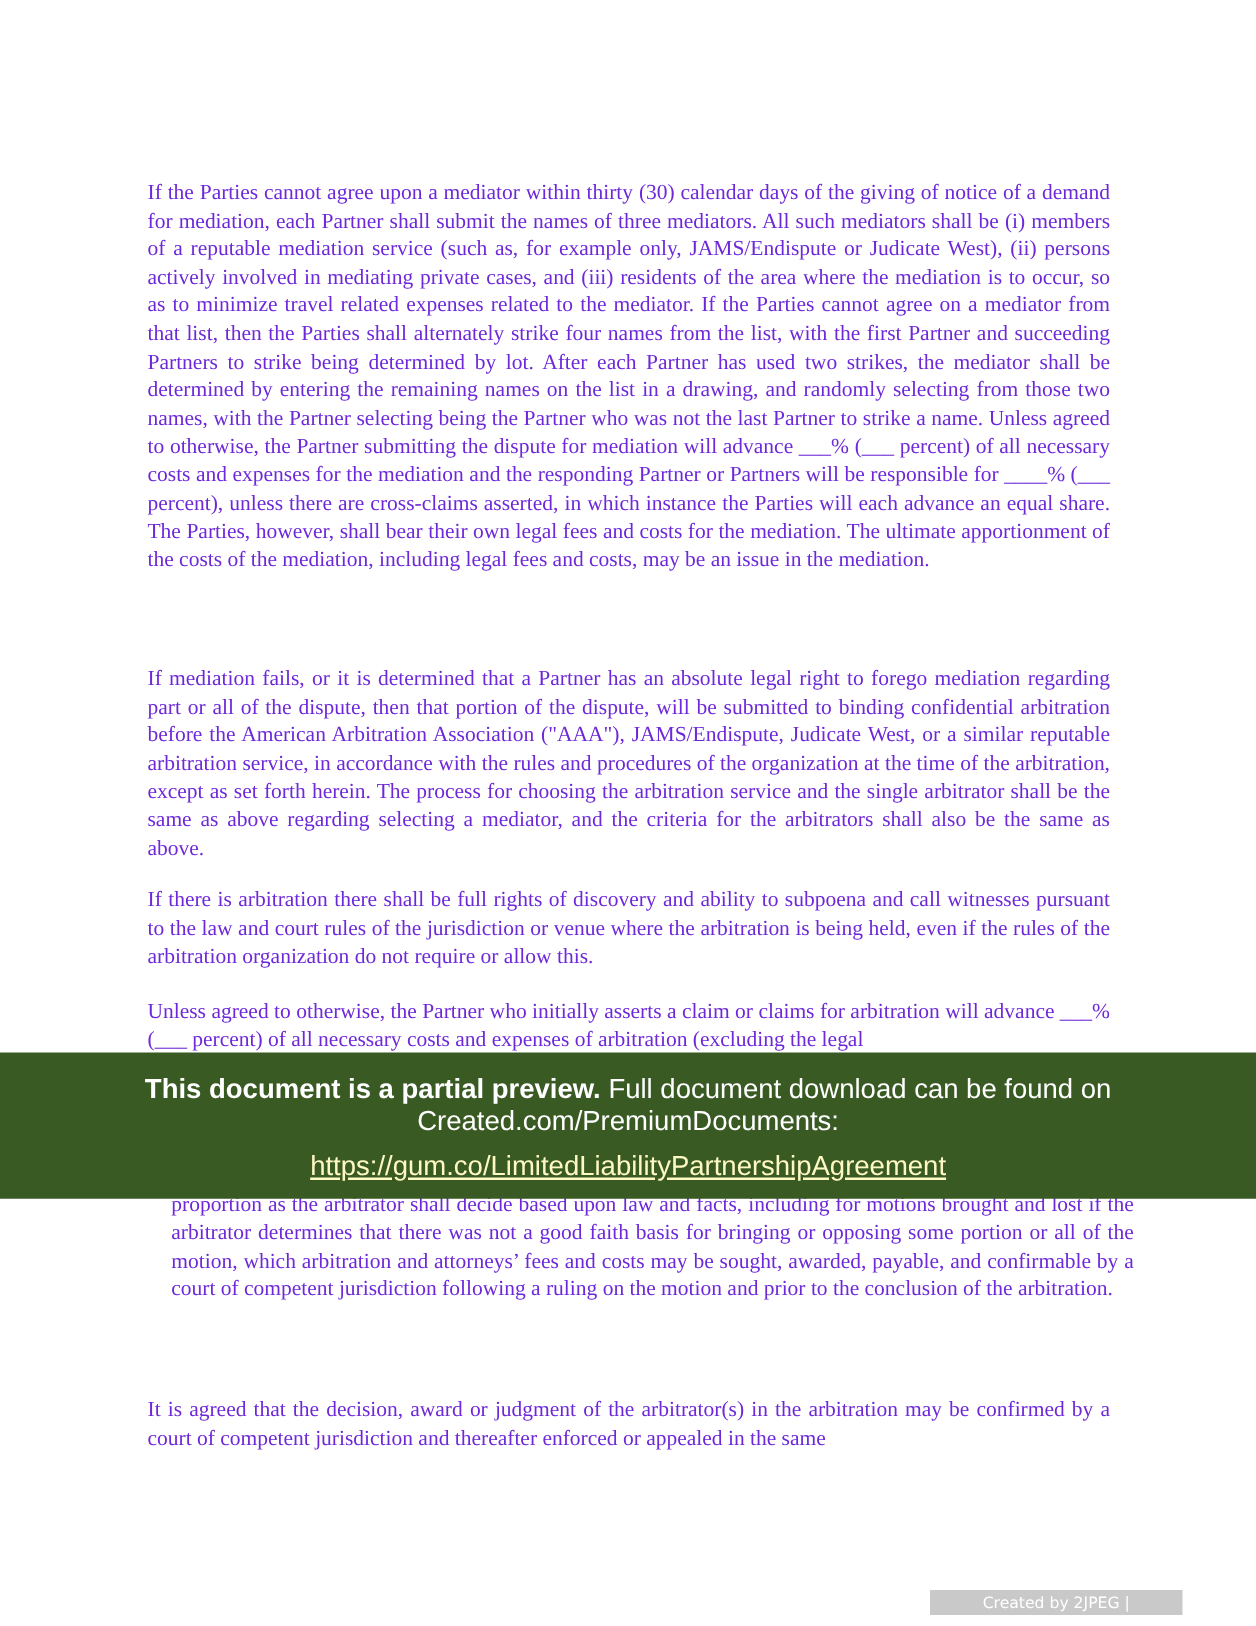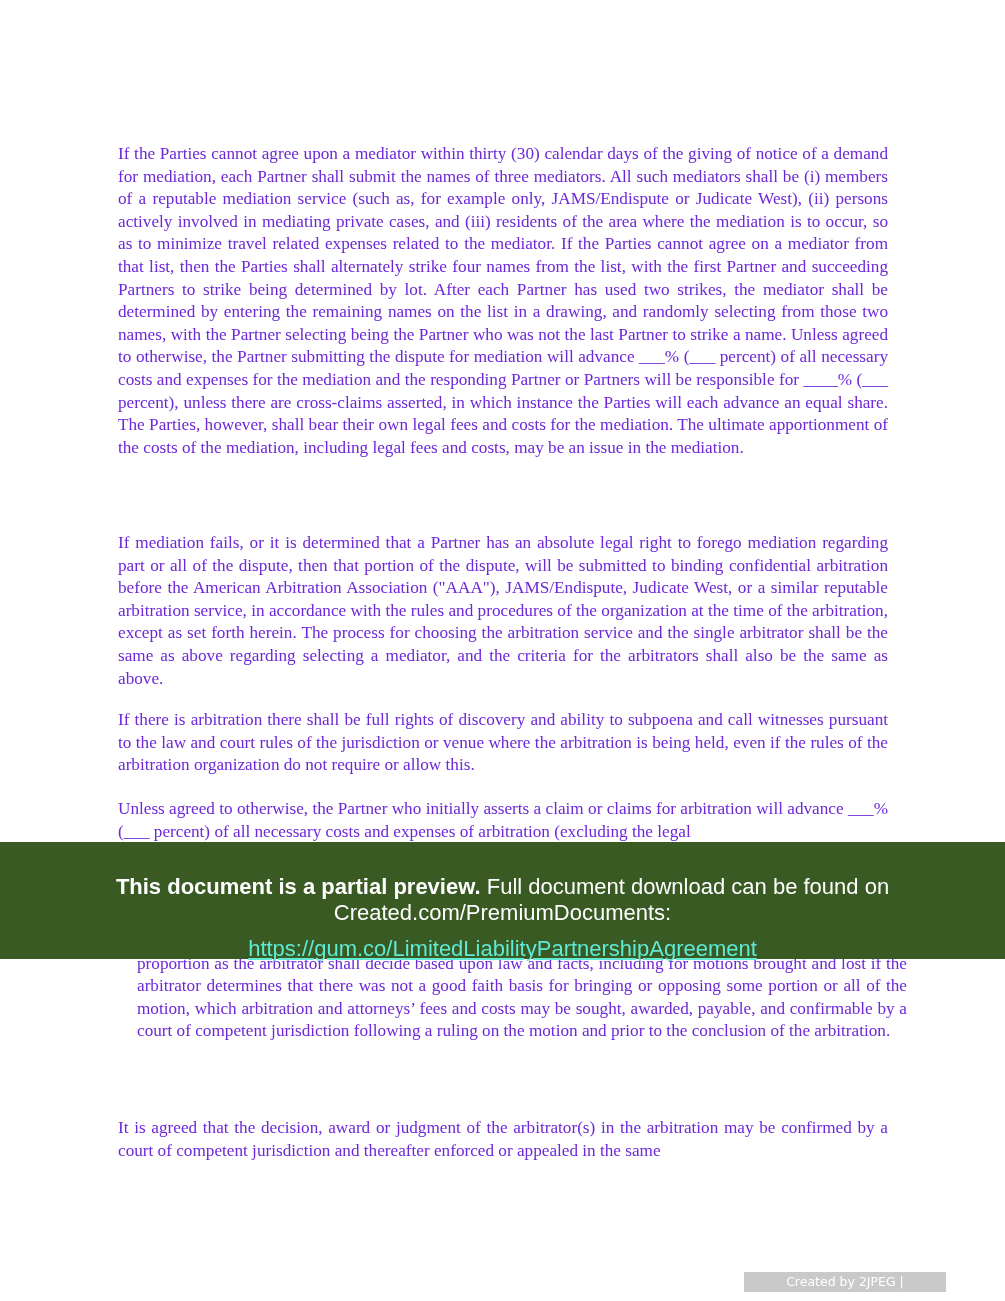--- a/index.html
+++ b/index.html
@@ -14,23 +14,23 @@
   .p2 { top:532px; }
   .p3 { top:709px; }
   .p4 { top:798px; }
   .p5 { top:930px;margin-left:19px; }
   .p6 { top:1117px; }
   .banner {
     position:absolute; left:0; top:842px; width:1005px; height:117px;
     background:#3a5a24; color:#ffffff; text-align:center;
     font-family:"Liberation Sans", sans-serif; font-size:22px; line-height:26px;
   }
-  .banner .line1 { padding-top:32px; }
+  .banner .line1 { padding-top:16px; }
   .banner .bold { font-weight:bold; }
-  .banner .link { display:inline-block; margin-top:10px; text-decoration:underline; color:#5eead4; }
+  .banner .link { display:inline-block; margin-top:10px; text-decoration:underline; color:#fef9c3; }
   .watermark {
     position:absolute; left:744px; top:1272px; width:202px; height:20px;
     background:#c9c9c9; color:#ffffff; font-family:"DejaVu Sans", sans-serif;
     font-size:12.5px; line-height:20px; text-align:center;
   }
 </style>
 </head>
 <body>
 
 <div class="page">

